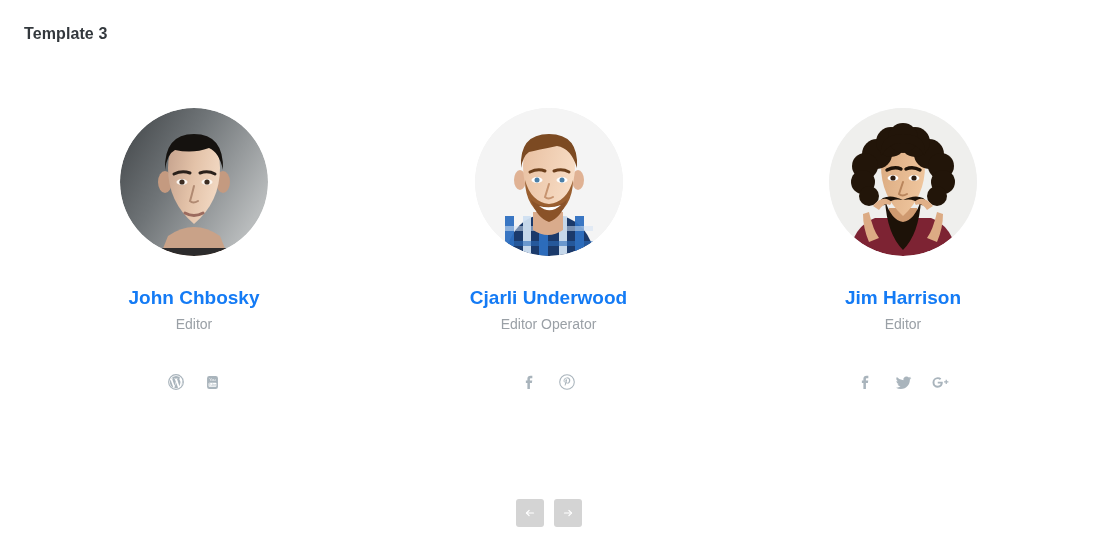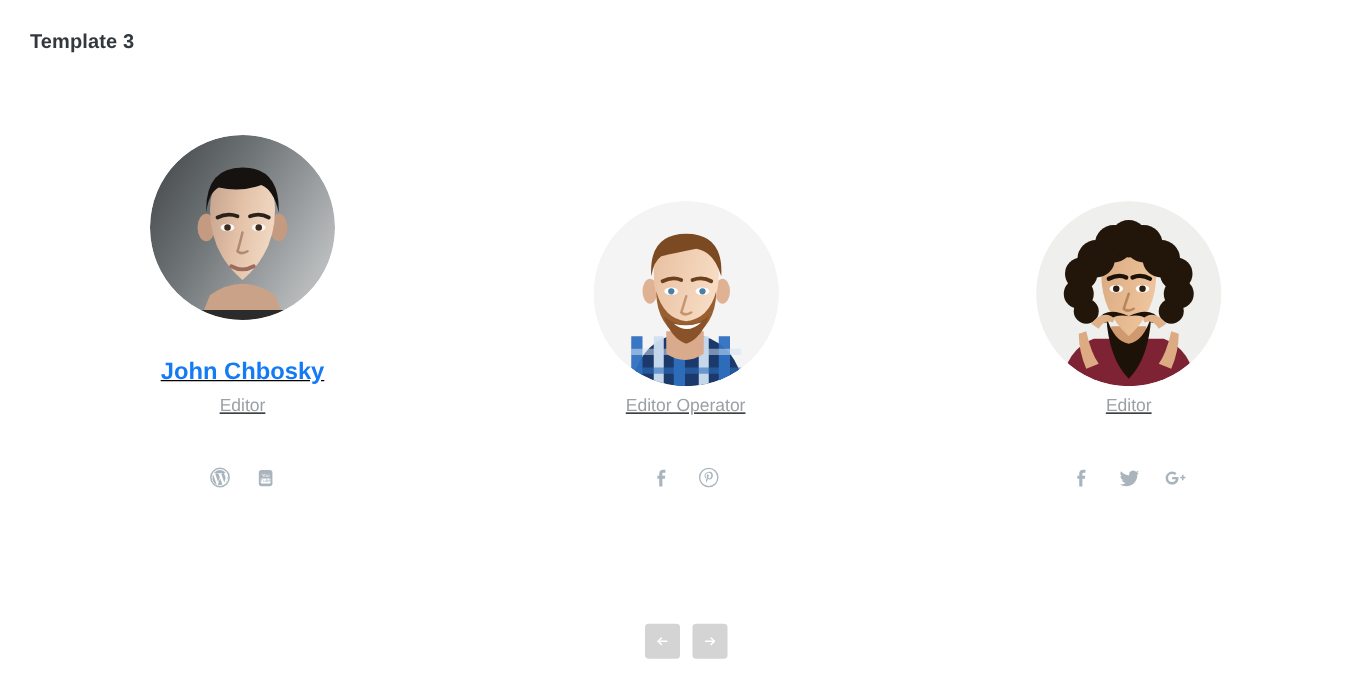--- a/index.html
+++ b/index.html
@@ -30,25 +30,24 @@
     letter-spacing: 0.1px;
     line-height: 20px;
   }
   .team-row {
     position: absolute;
     left: 0;
     top: 108px;
     width: 1097px;
     display: flex;
     flex-direction: row;
-    align-items: flex-end;
+    align-items: center;
     justify-content: space-between;
     padding: 0 24px;
     box-sizing: border-box;
-    text-decoration: underline;
   }
   .member {
     flex: 0 0 340px;
     width: 340px;
     display: flex;
     flex-direction: column;
     align-items: center;
   }
   .avatar {
     width: 148px;
@@ -242,20 +241,21 @@
             <ellipse cx="87" cy="72" rx="5.5" ry="3" fill="#ffffff"></ellipse>
             <circle cx="62" cy="72" r="2.5" fill="#4a7fa8"></circle>
             <circle cx="87" cy="72" r="2.5" fill="#4a7fa8"></circle>
 
             <path d="M74 76 q-3 10 -4 13 q3 3 8 0" stroke="#c79470" stroke-width="2" fill="none" stroke-linecap="round"></path>
 
             <path d="M64 98 q11 9 22 -1 q-11 4 -22 1 Z" fill="#ffffff"></path>
           </g>
         </svg>
       </div>
+      <div class="member-name">Cjarli Underwood</div>
       <div class="member-role">Editor Operator</div>
       <div class="socials">
         <span class="social-icon">
           <svg viewBox="0 0 20 20" width="18" height="18" aria-hidden="true">
             <path d="M12.6 3.1h-2.1c-2.1 0-3.4 1.3-3.4 3.4v1.9H5.4v2.7h1.7v6.8h2.8v-6.8h2.2l.4-2.7H9.9V6.8c0-.7.3-1.1 1.1-1.1h1.6V3.1z"></path>
           </svg>
         </span>
         <span class="social-icon">
           <svg viewBox="0 0 20 20" width="18" height="18" aria-hidden="true">
             <path d="M10 1.3a8.7 8.7 0 1 0 0 17.4 8.7 8.7 0 0 0 0-17.4zm0 1.2a7.5 7.5 0 1 1 0 15 7.5 7.5 0 0 1 0-15zm.3 2.6c-2.7 0-4.1 1.8-4.1 3.4 0 .74.4 1.66 1.03 1.95.1.05.15.03.17-.07l.14-.56c.02-.08.01-.11-.05-.18a1.8 1.8 0 0 1-.38-1.1c0-1.4 1.07-2.66 2.78-2.66 1.52 0 2.35.89 2.35 2.08 0 1.57-.72 2.9-1.79 2.9-.59 0-1.03-.48-.89-1.06.17-.7.5-1.45.5-1.96 0-.45-.25-.83-.76-.83-.6 0-1.09.6-1.09 1.4 0 .51.18.86.18.86l-.73 3.02c-.21.88-.03 1.96-.02 2.07.01.07.1.08.14.03.06-.07.79-.96 1.04-1.84l.4-1.5c.2.37.77.69 1.39.69 1.83 0 3.07-1.63 3.07-3.82 0-1.65-1.43-3.19-3.6-3.19z"></path>
@@ -314,20 +314,21 @@
 
             <path d="M56 92 q2 34 18 50 q16 -16 18 -50 q-6 20 -18 22 q-12 -2 -18 -22 Z" fill="#1d1208"></path>
 
             <path d="M44 98 q8 -10 16 -6 q4 2 1 5 q-6 -3 -11 5 Z" fill="#e0b088"></path>
             <path d="M104 98 q-8 -10 -16 -6 q-4 2 -1 5 q6 -3 11 5 Z" fill="#e0b088"></path>
             <path d="M40 104 q4 18 10 26 l-10 4 q-6 -14 -6 -28 Z" fill="#dcab84"></path>
             <path d="M108 104 q-4 18 -10 26 l10 4 q6 -14 6 -28 Z" fill="#dcab84"></path>
           </g>
         </svg>
       </div>
+      <div class="member-name">Jim Harrison</div>
       <div class="member-role">Editor</div>
       <div class="socials">
         <span class="social-icon">
           <svg viewBox="0 0 20 20" width="18" height="18" aria-hidden="true">
             <path d="M12.6 3.1h-2.1c-2.1 0-3.4 1.3-3.4 3.4v1.9H5.4v2.7h1.7v6.8h2.8v-6.8h2.2l.4-2.7H9.9V6.8c0-.7.3-1.1 1.1-1.1h1.6V3.1z"></path>
           </svg>
         </span>
         <span class="social-icon">
           <svg viewBox="0 0 20 20" width="19" height="19" aria-hidden="true">
             <path d="M18.2 5.2c-.6.27-1.25.45-1.93.53a3.37 3.37 0 0 0 1.48-1.86c-.65.39-1.37.67-2.13.82a3.36 3.36 0 0 0-5.72 3.06A9.53 9.53 0 0 1 3 4.25a3.36 3.36 0 0 0 1.04 4.48 3.3 3.3 0 0 1-1.52-.42v.04c0 1.63 1.16 2.99 2.69 3.3a3.4 3.4 0 0 1-1.51.05 3.36 3.36 0 0 0 3.14 2.33A6.74 6.74 0 0 1 2 15.42a9.5 9.5 0 0 0 5.15 1.51c6.18 0 9.56-5.12 9.56-9.56v-.44a6.8 6.8 0 0 0 1.49-1.73z"></path>

